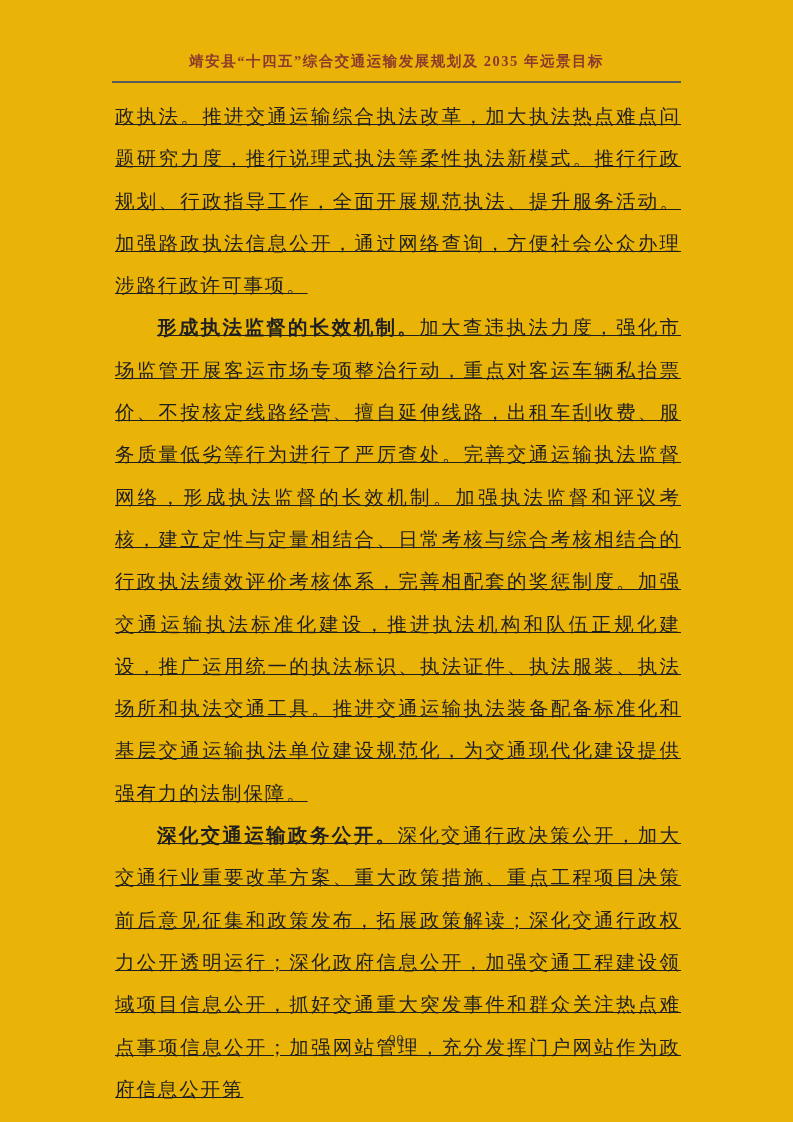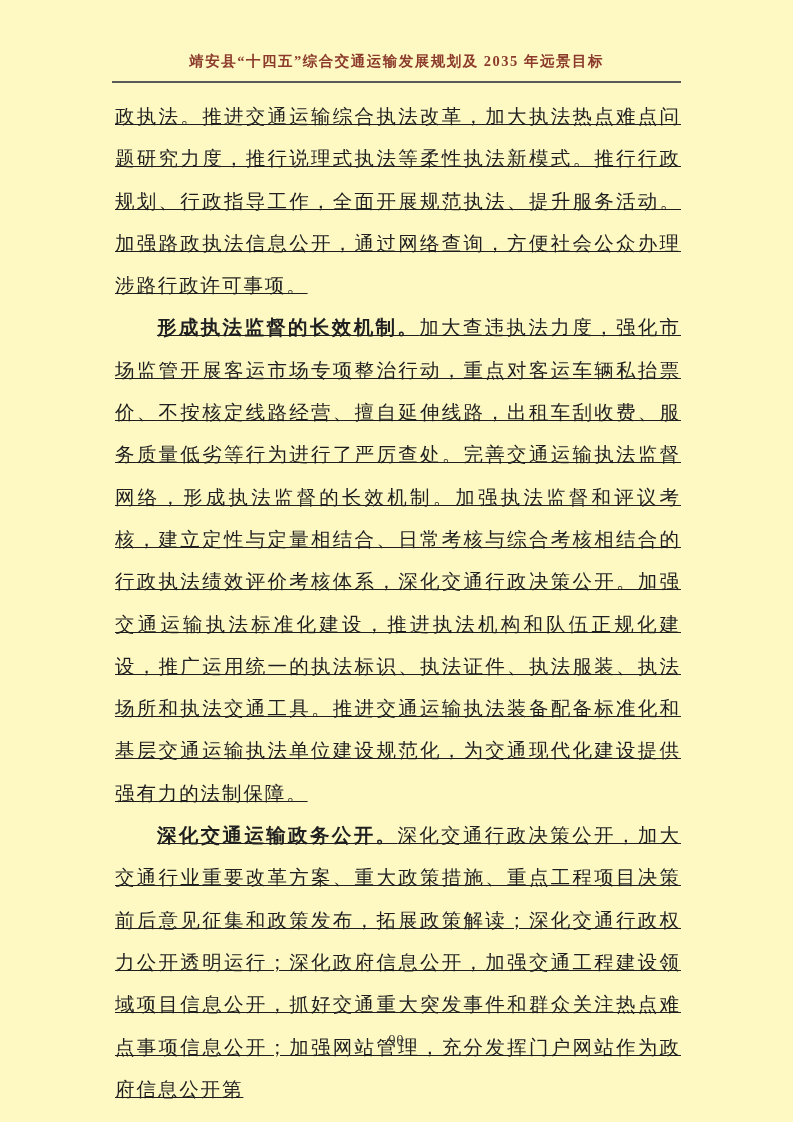--- a/index.html
+++ b/index.html
@@ -2,21 +2,21 @@
 <html><head>
 <meta charset="utf-8">
 <style>
   * { margin: 0; padding: 0; box-sizing: border-box; }
   html, body { background: #e8e8e8; }
   .page {
     position: relative;
     width: 793px;
     height: 1122px;
     margin: 0 auto;
-    background: #fef9c3;
+    background: #eab308;
     font-family: "Liberation Serif", "DejaVu Serif", serif;
     overflow: hidden;
   }
   .header-title {
     position: absolute;
     top: 52px;
     left: 0;
     width: 100%;
     text-align: center;
     font-size: 14.5px;
@@ -63,19 +63,19 @@
 </head>
 <body>
 
 <div class="page">
   <div class="header-title">靖安县“十四五”综合交通运输发展规划及 2035 年远景目标</div>
   <div class="header-rule"></div>
 
   <div class="content">
   <p class="para"><span class="para-text">政执法。推进交通运输综合执法改革，加大执法热点难点问题研究力度，推行说理式执法等柔性执法新模式。推行行政规划、行政指导工作，全面开展规范执法、提升服务活动。加强路政执法信息公开，通过网络查询，方便社会公众办理涉路行政许可事项。</span></p>
 
-  <p class="para indented"><b class="lead">形成执法监督的长效机制。</b><span class="para-text">加大查违执法力度，强化市场监管开展客运市场专项整治行动，重点对客运车辆私抬票价、不按核定线路经营、擅自延伸线路，出租车刮收费、服务质量低劣等行为进行了严厉查处。完善交通运输执法监督网络，形成执法监督的长效机制。加强执法监督和评议考核，建立定性与定量相结合、日常考核与综合考核相结合的行政执法绩效评价考核体系，深化交通行政决策公开。加强交通运输执法标准化建设，推进执法机构和队伍正规化建设，推广运用统一的执法标识、执法证件、执法服装、执法场所和执法交通工具。推进交通运输执法装备配备标准化和基层交通运输执法单位建设规范化，为交通现代化建设提供强有力的法制保障。</span></p>
+  <p class="para indented"><b class="lead">形成执法监督的长效机制。</b><span class="para-text">加大查违执法力度，强化市场监管开展客运市场专项整治行动，重点对客运车辆私抬票价、不按核定线路经营、擅自延伸线路，出租车刮收费、服务质量低劣等行为进行了严厉查处。完善交通运输执法监督网络，形成执法监督的长效机制。加强执法监督和评议考核，建立定性与定量相结合、日常考核与综合考核相结合的行政执法绩效评价考核体系，完善相配套的奖惩制度。加强交通运输执法标准化建设，推进执法机构和队伍正规化建设，推广运用统一的执法标识、执法证件、执法服装、执法场所和执法交通工具。推进交通运输执法装备配备标准化和基层交通运输执法单位建设规范化，为交通现代化建设提供强有力的法制保障。</span></p>
 
   <p class="para indented"><b class="lead">深化交通运输政务公开。</b><span class="para-text">深化交通行政决策公开，加大交通行业重要改革方案、重大政策措施、重点工程项目决策前后意见征集和政策发布，拓展政策解读；深化交通行政权力公开透明运行；深化政府信息公开，加强交通工程建设领域项目信息公开，抓好交通重大突发事件和群众关注热点难点事项信息公开；加强网站管理，充分发挥门户网站作为政府信息公开第</span></p>
 </div>
 
   <div class="page-number">90</div>
 </div>
 
 </body></html>

